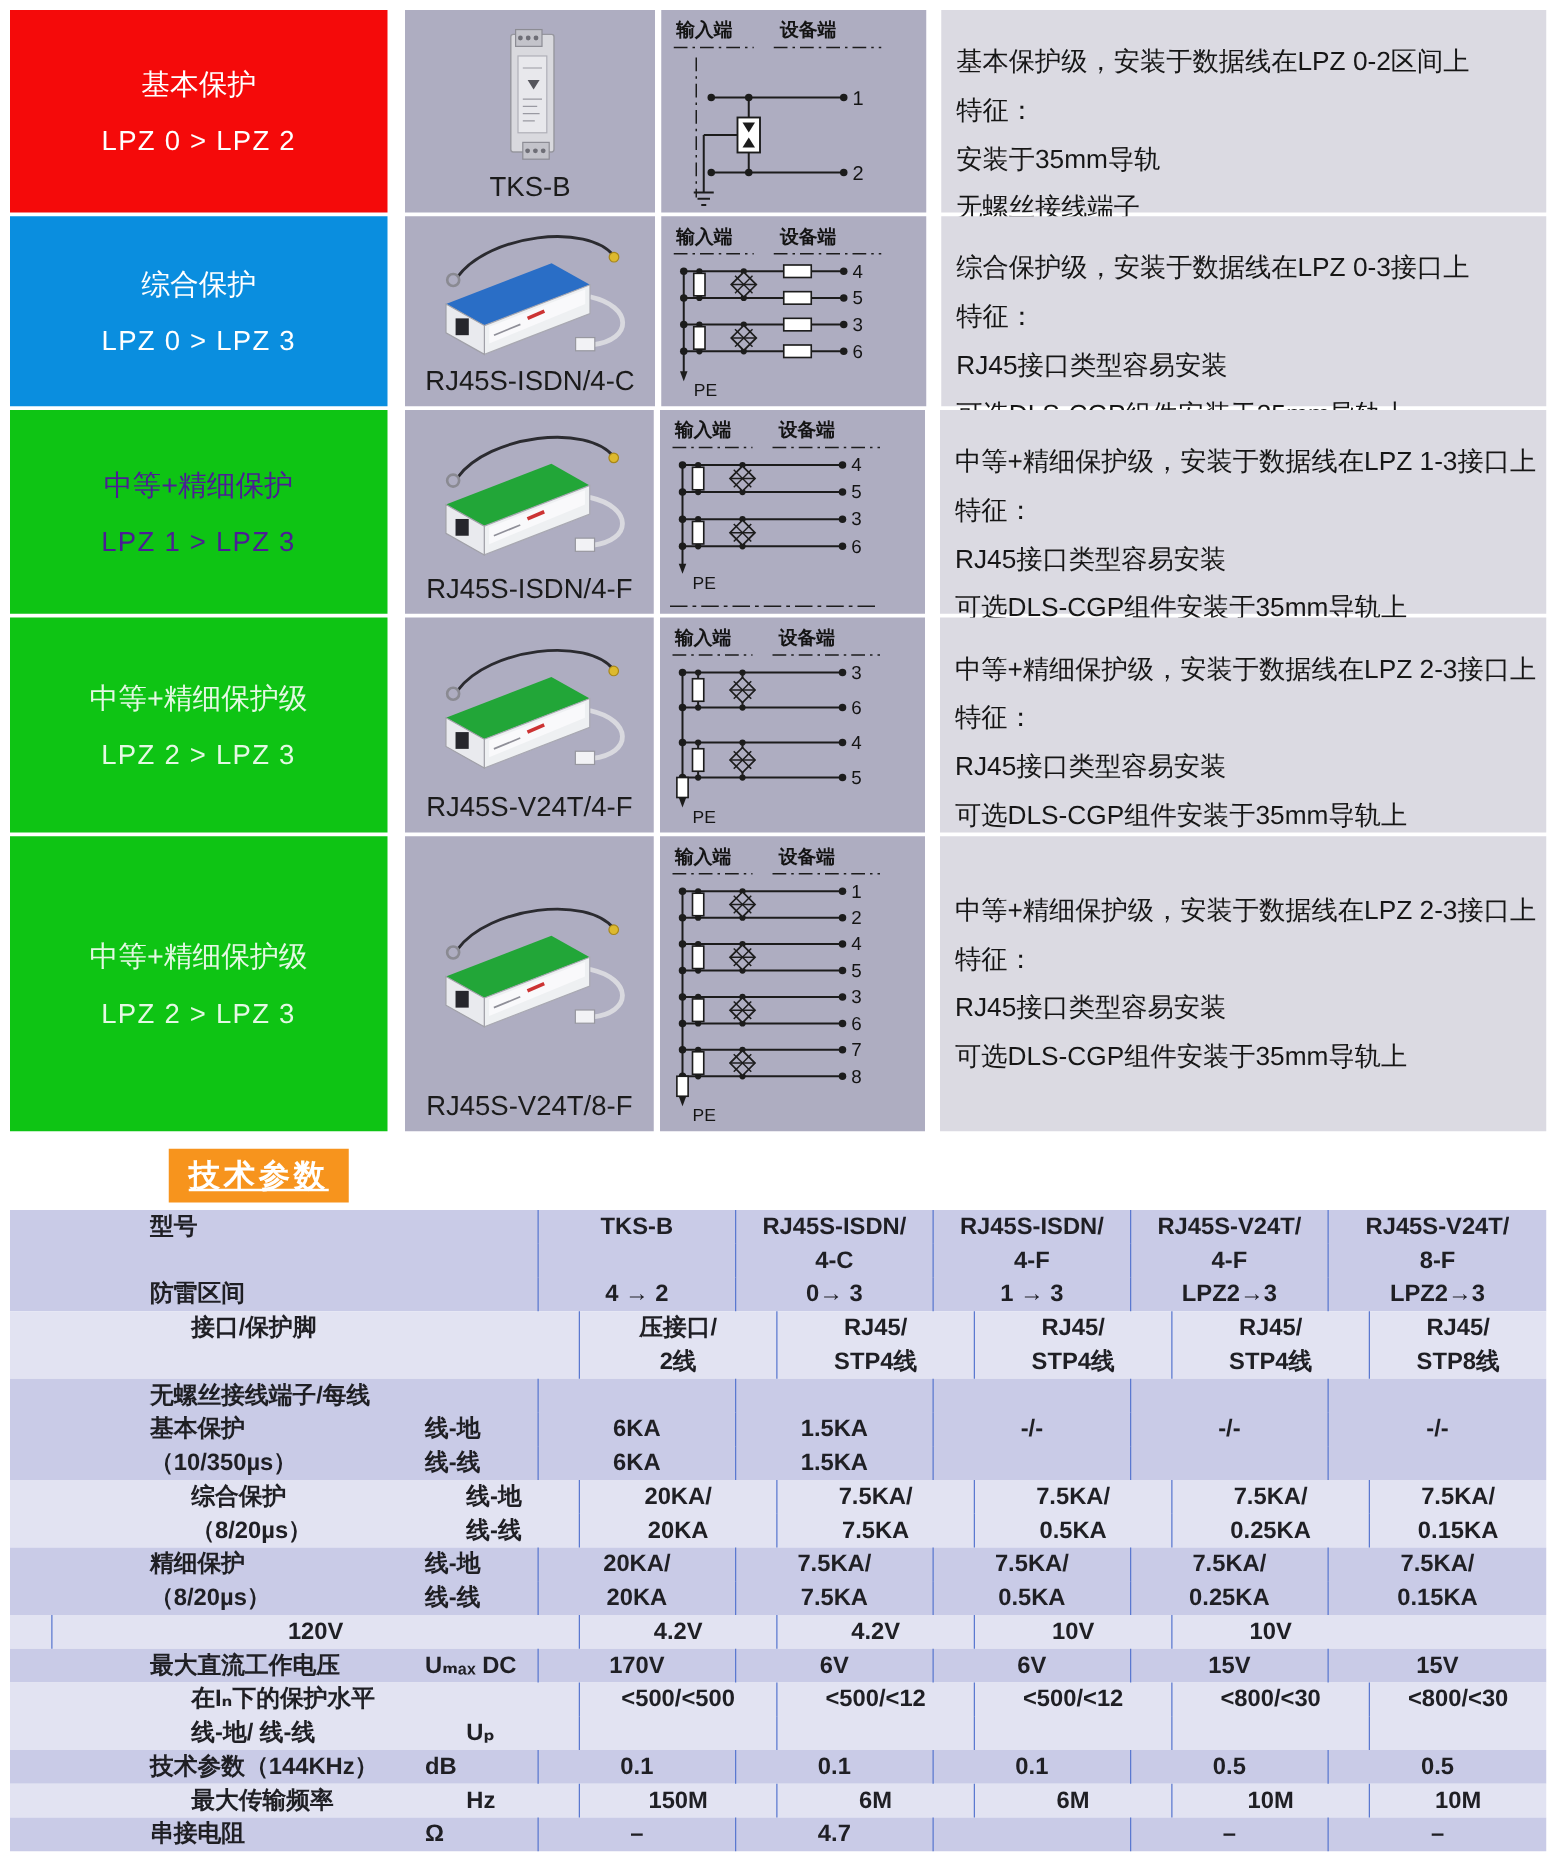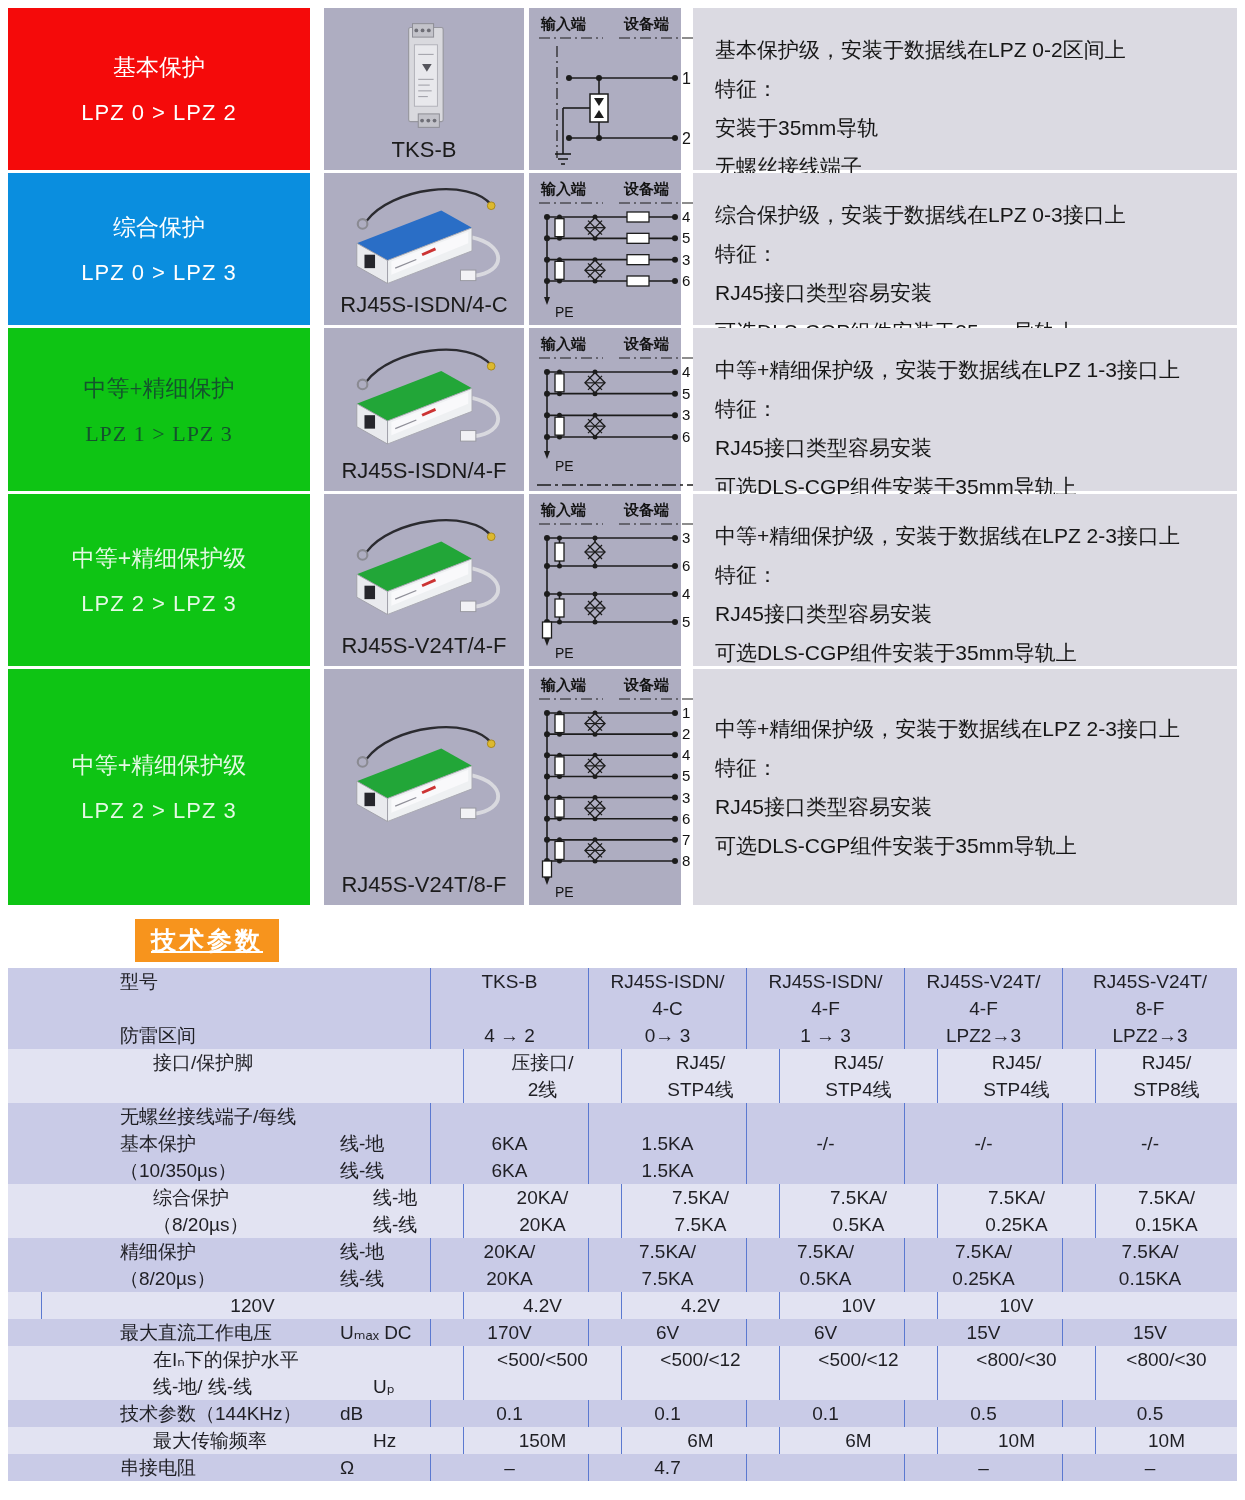--- a/index.html
+++ b/index.html
@@ -10,30 +10,30 @@
   .page{padding:8px 8px 0 8px;}
   
   .prow{display:flex;margin-bottom:3px;}
   .cell{box-sizing:border-box;}
   .cat{width:302px;display:flex;flex-direction:column;justify-content:center;align-items:center;gap:17px;}
   .cat1{font-size:23px;}
   .cat2{font-size:22px;letter-spacing:1px;}
   .prod{width:200px;margin-left:14px;background:#aeadc1;display:flex;flex-direction:column;align-items:center;padding:6px 4px 4px 4px;}
   .prod svg{flex:1;width:100%;min-height:0;}
   .model{font-size:22px;color:#1b1b1b;white-space:nowrap;padding-bottom:3px;}
-  .diag{width:152px;margin-left:5px;background:#aeadc1;}
+  .diag{width:212px;margin-left:5px;background:#aeadc1;}
   .diag svg{display:block;}
-  .desc{flex:1;margin-left:12px;background:#dbdae2;display:flex;flex-direction:column;padding:22px 8px 0 22px;font-size:21px;color:#161616;}
+  .desc{flex:1;margin-left:12px;background:#dbdae2;display:flex;flex-direction:column;padding:22px 8px 0 12px;font-size:21px;color:#161616;}
   .dline{line-height:39px;white-space:nowrap;}
   .prow:last-child .desc{justify-content:center;padding-top:0;}
   
   .badge-wrap{margin:14px 0 6px 127px;}
   .badge{display:inline-block;background:#f7941d;color:#ffffff;font-size:25px;font-weight:bold;padding:5px 16px;letter-spacing:3px;text-decoration:underline;}
   
-  .spec{margin-top:2px;}
+  .spec{margin-top:2px;font-weight:bold;}
   .band.dark{background:#c9cbe7;}
   .band.light{background:#e2e3f2;padding-left:33px;}
   .sline{display:grid;grid-template-columns:422px 158px 158px 158px 158px 1fr;height:27px;line-height:27px;}
   .lcell{display:flex;padding-left:112px;font-size:19px;color:#1f1f24;white-space:nowrap;}
   .lcell .main{min-width:220px;}
   .vcell{border-left:1px solid #5b79d0;text-align:center;font-size:19px;color:#1f1f24;overflow:visible;white-space:nowrap;}
 </style>
 </head>
 <body>
 
@@ -178,21 +178,21 @@
           </svg>
         </div>
         <div class="cell desc">
           <div class="dline">综合保护级，安装于数据线在LPZ 0-3接口上</div>
           <div class="dline">特征：</div>
           <div class="dline">RJ45接口类型容易安装</div>
           <div class="dline">可选DLS-CGP组件安装于35mm导轨上</div>
         </div>
       </div>
       <div class="prow" style="height: 163px;">
-        <div class="cell cat" style="background: rgb(14, 196, 20); color: #14532d; font-family: Liberation Serif, serif;">
+        <div class="cell cat" style="background: rgb(14, 196, 20); color: #4c1d95;">
           <div class="cat1">中等+精细保护</div>
           <div class="cat2">LPZ 1 &gt; LPZ 3</div>
         </div>
         <div class="cell prod">
           <svg viewBox="0 0 200 112" preserveAspectRatio="xMidYMid meet">
             <path d="M40,41 C66,6 148,-4 170,24" stroke="#2b2b30" stroke-width="2.4" fill="none"></path>
             <circle cx="36" cy="44" r="5" fill="none" stroke="#8a8a92" stroke-width="2.2"></circle>
             <circle cx="170" cy="25" r="4" fill="#ddb92e" stroke="#a8871a" stroke-width="1"></circle>
             <path d="M150,58 C186,66 186,94 152,98" stroke="#d9d9df" stroke-width="4" fill="none"></path>
             <rect x="138" y="92" width="16" height="11" fill="#f2f2f5" stroke="#9898a0" stroke-width="1"></rect>

